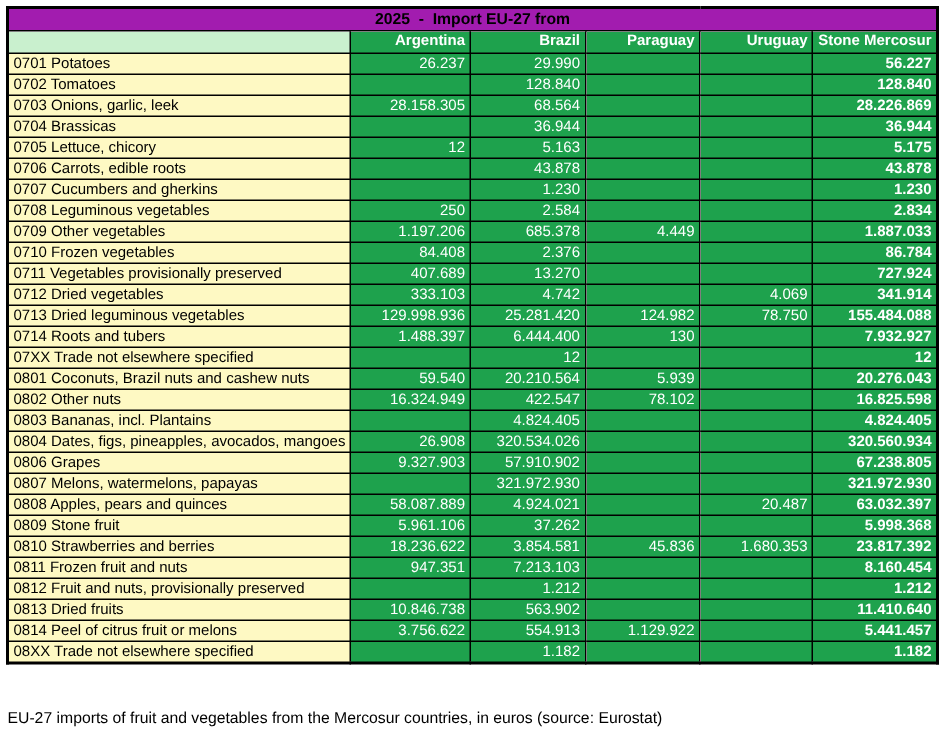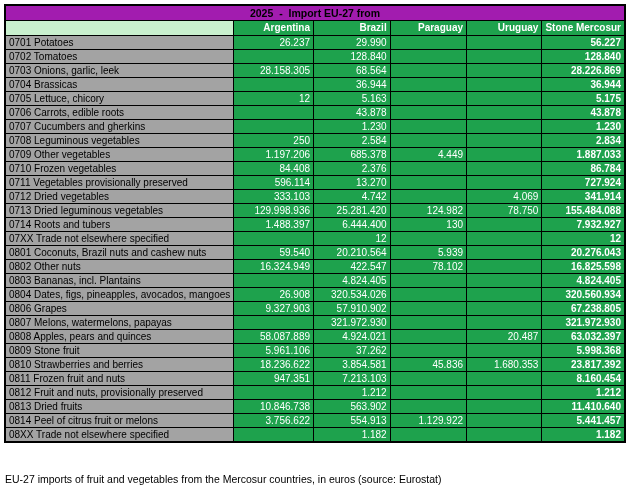--- a/index.html
+++ b/index.html
@@ -35,21 +35,21 @@
     white-space:pre;
   }
   .corner { background:#C9F0CE; height:14px; }
   th.col {
     background:#1EA24D;
     color:#ffffff;
     font-weight:bold;
     text-align:right;
     height:14px; line-height:14px;margin-top:48px;
   }
-  td.label { background:#a3a3a3; color:#000; text-align:left; }
+  td.label { background:#fef9c3; color:#000; text-align:left; }
   td.num   { background:#1EA24D; color:#fff; text-align:right; }
   td.totalcol { font-weight:bold; }
   tr.total-row td.label { text-align:center; font-weight:bold; }
   tr.total-row td.num   { font-weight:bold; }
   .caption {
     position:absolute;
     left:5px; top:473px;
     font-size:10.5px;
     color:#000;
     white-space:nowrap;
@@ -157,21 +157,21 @@
         <tr>
           <td class="label">0710 Frozen vegetables</td>
           <td class="num">84.408</td>
           <td class="num">2.376</td>
           <td class="num"></td>
           <td class="num"></td>
           <td class="num totalcol">86.784</td>
         </tr>
         <tr>
           <td class="label">0711 Vegetables provisionally preserved</td>
-          <td class="num">596.114</td>
+          <td class="num">407.689</td>
           <td class="num">13.270</td>
           <td class="num"></td>
           <td class="num"></td>
           <td class="num totalcol">727.924</td>
         </tr>
         <tr>
           <td class="label">0712 Dried vegetables</td>
           <td class="num">333.103</td>
           <td class="num">4.742</td>
           <td class="num"></td>

